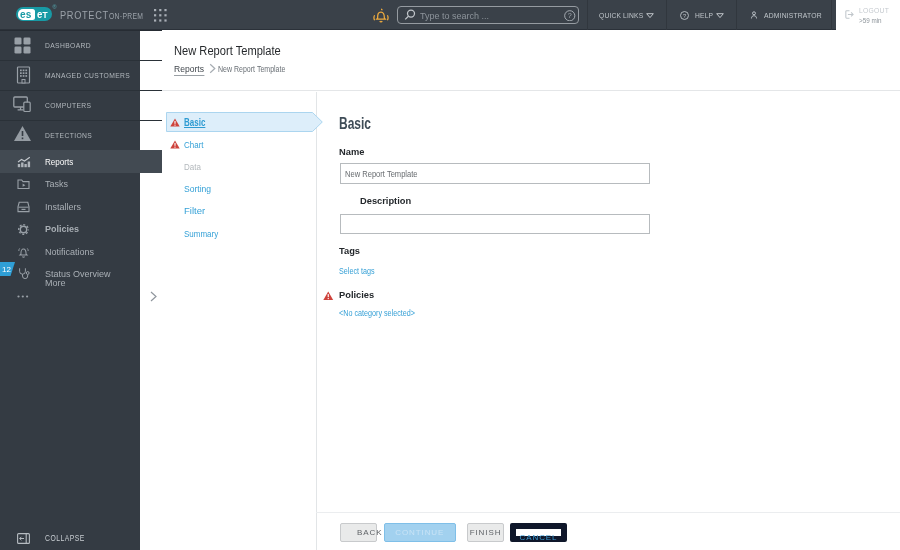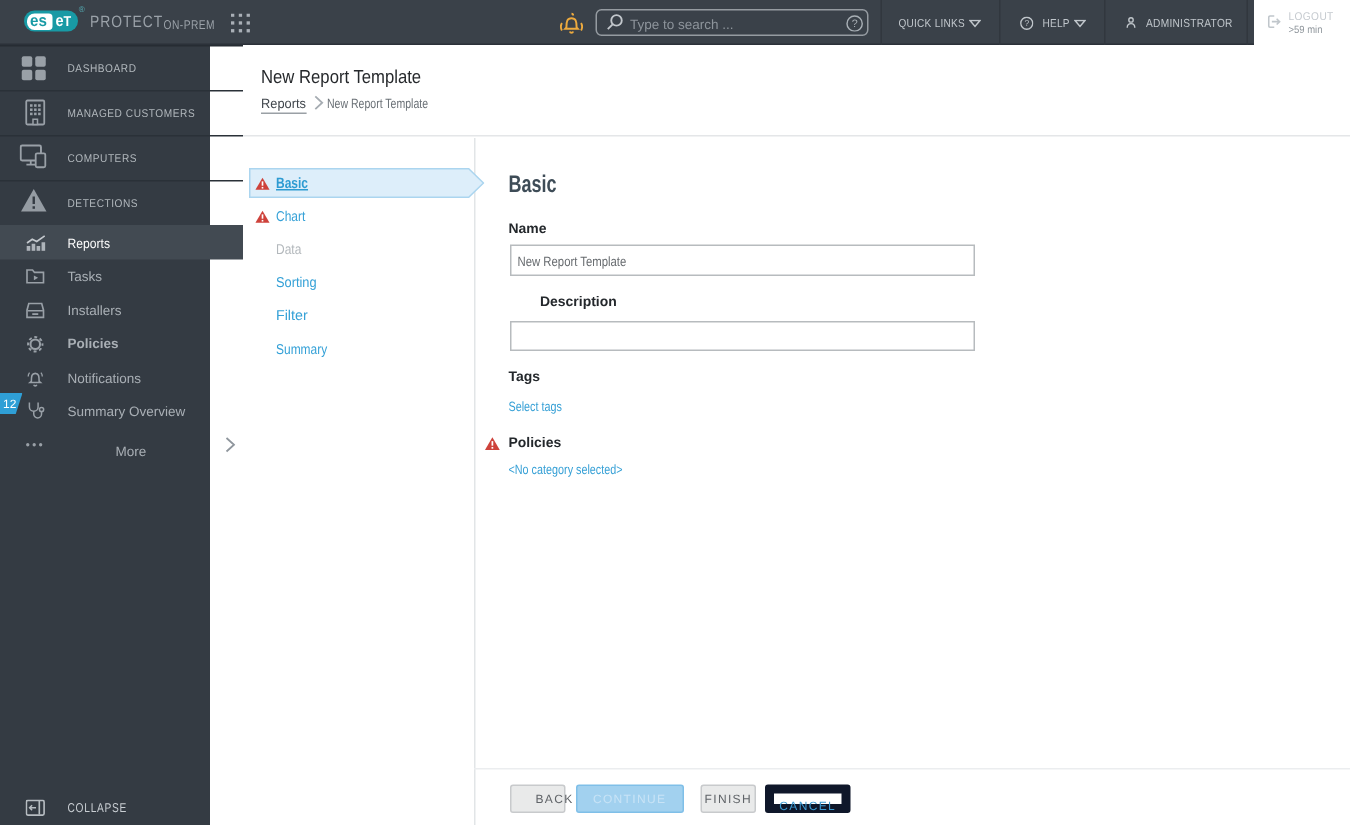--- a/index.html
+++ b/index.html
@@ -197,28 +197,28 @@
   <div class="abs" style="left:0; top:232px; width:15px; height:14px; background:#2f9fd6; clip-path:polygon(0 0, 15px 0, 10.5px 14px, 0 14px);"></div>
   <div class="abs" style="left:2px; top:235px; color:#fff; font-size:8px; line-height:9px; font-weight:normal;">12</div>
 
   <svg class="abs" style="left:17px; top:237px;" width="13" height="14" viewBox="0 0 13 14">
     <g fill="none" stroke="#99a0a7" stroke-width="1">
       <path d="M2.6 1.3 V4.3 a2.9 2.9 0 0 0 5.8 0 V1.3"></path>
       <path d="M5.5 7.2 V9 a2.6 2.6 0 0 0 5.2 0 V7.6"></path>
       <circle cx="10.7" cy="6" r="1.4"></circle>
     </g>
   </svg>
-  <div class="navtext2" style="top:239px;">Summary Overview</div>
+  <div class="navtext2" style="top:239px;">Status Overview</div>
 
   <svg class="abs" style="left:17px; top:265px;" width="12" height="3" viewBox="0 0 12 3">
     <circle cx="1.5" cy="1.5" r="1.1" fill="#99a0a7"></circle>
       <circle cx="5.8" cy="1.5" r="1.1" fill="#99a0a7"></circle>
       <circle cx="10.1" cy="1.5" r="1.1" fill="#99a0a7"></circle>
   </svg>
-  <div class="navtext2" style="top:266px;margin-left:32px;">More</div>
+  <div class="navtext2" style="top:248px;">More</div>
   <svg class="abs" style="left:150px; top:261px;" width="7" height="11" viewBox="0 0 7 11">
     <path d="M1 1 L6 5.5 L1 10" fill="none" stroke="#8f969d" stroke-width="1.2"></path>
   </svg>
 
   <svg class="abs" style="left:17px; top:503px;" width="13" height="11" viewBox="0 0 13 11">
     <rect x="0.6" y="0.6" width="11.8" height="9.8" rx="1" fill="none" stroke="#b6bcc1" stroke-width="1.1"></rect>
     <path d="M9.2 1 V10" stroke="#b6bcc1" stroke-width="1.1"></path>
     <path d="M2.6 5.5 H7 M4.4 3.8 L2.7 5.5 L4.4 7.2" fill="none" stroke="#b6bcc1" stroke-width="1"></path>
   </svg>
   <div class="abs sx80" style="left:45px; top:504px; color:#c9ced3; font-size:8.5px; line-height:9px; letter-spacing:0.6px;">COLLAPSE</div>

